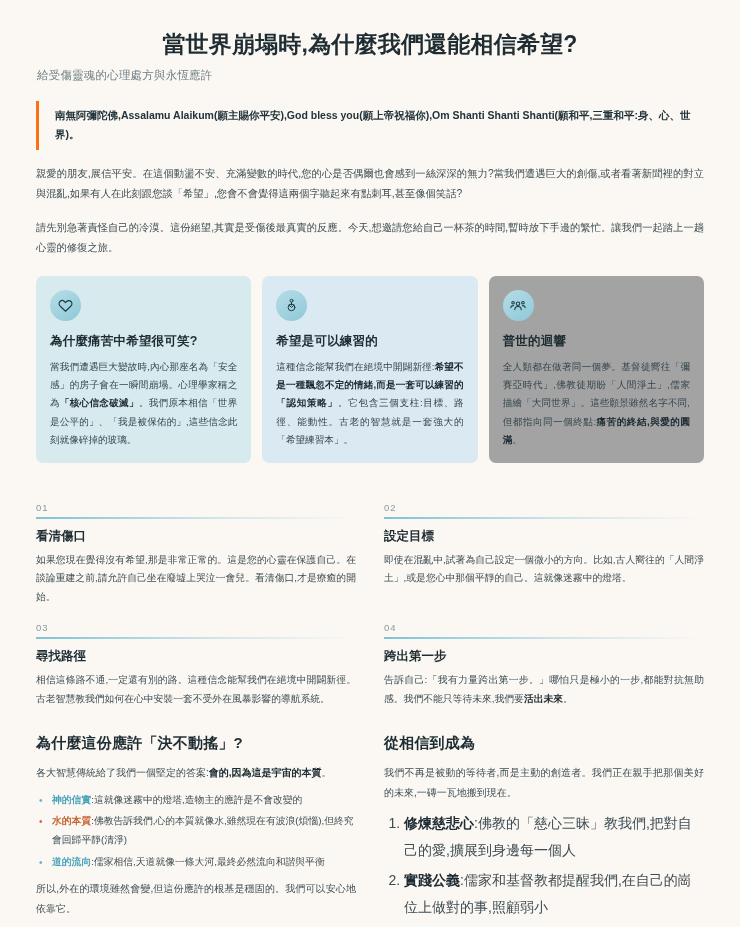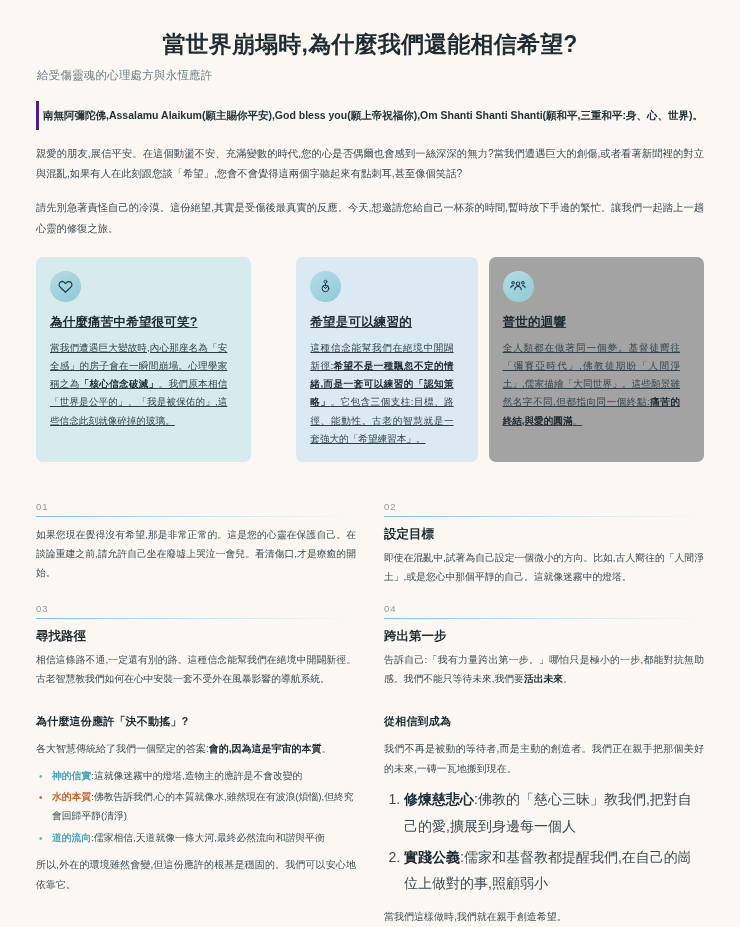--- a/index.html
+++ b/index.html
@@ -27,22 +27,22 @@
   }
   .doc-subtitle {
     font-size: 11.5px;
     color: #6d7d84;
     margin: 8px 0 0 1px;
     letter-spacing: .2px;
   }
 
   
   .quote {
-    border-left: 3px solid #4c1d95;
-    padding: 5px 0 5px 4px;
+    border-left: 3px solid #f97316;
+    padding: 5px 0 5px 16px;
     margin: 18px 0 0 0;
   }
   .quote p {
     margin: 0;
     font-size: 10.5px;
     line-height: 1.85;
     font-weight: 700;
     color: #22333b;
   }
 
@@ -57,26 +57,25 @@
 
   
   .cards {
     display: grid;
     grid-template-columns: 1fr 1fr 1fr;
     gap: 11px;
     margin-top: 18px;
   }
   .card {
     border-radius: 7px;
-    padding: 14px 24px 14px 14px;
+    padding: 14px 14px 14px 14px;
     min-height: 130px;
-    text-decoration: underline;
   }
   .card-1 { background: #d7eaee; }
-  .card-2 { background: #dbeaf2; margin-left: 34px; }
+  .card-2 { background: #dbeaf2; }
   .card-3 { background: #a3a3a3; }
   .badge {
     width: 31px; height: 31px;
     border-radius: 50%;
     background: linear-gradient(145deg,#b6dde6 0%,#8ec9d8 100%);
     display: flex; align-items: center; justify-content: center;
     margin-bottom: 12px;
   }
   .badge svg { display:block; }
   .card-title {
@@ -131,21 +130,21 @@
   .step-text b { font-weight:700; color:#1d2b32; }
 
   
   .twocol {
     display: grid;
     grid-template-columns: 1fr 1fr;
     column-gap: 28px;
     margin-top: 10px;
   }
   .sec-title {
-    font-size: 11px;
+    font-size: 15px;
     font-weight: 700;
     color: #1f2d33;
     margin: 0 0 10px 0;
     letter-spacing: .2px;
   }
   .sec-text {
     font-size: 10px;
     line-height: 1.95;
     color: #3d4c53;
     margin: 0 0 8px 0;
@@ -236,20 +235,21 @@
       <p class="card-text"><span>全人類都在做著同一個夢。基督徒嚮往「彌賽亞時代」,佛教徒期盼「人間淨土」,儒家描繪「大同世界」。這些願景雖然名字不同,但都指向同一個終點:</span><b>痛苦的終結,與愛的圓滿</b><span>。</span></p>
     </div>
 
   </div>
 
   <div class="steps">
 
     <div class="step">
       <p class="step-num">01</p>
       <div class="step-rule"></div>
+      <div class="step-title">看清傷口</div>
       <p class="step-text"><span>如果您現在覺得沒有希望,那是非常正常的。這是您的心靈在保護自己。在談論重建之前,請允許自己坐在廢墟上哭泣一會兒。看清傷口,才是療癒的開始。</span></p>
     </div>
 
     <div class="step">
       <p class="step-num">02</p>
       <div class="step-rule"></div>
       <div class="step-title">設定目標</div>
       <p class="step-text"><span>即使在混亂中,試著為自己設定一個微小的方向。比如,古人嚮往的「人間淨土」,或是您心中那個平靜的自己。這就像迷霧中的燈塔。</span></p>
     </div>
 

